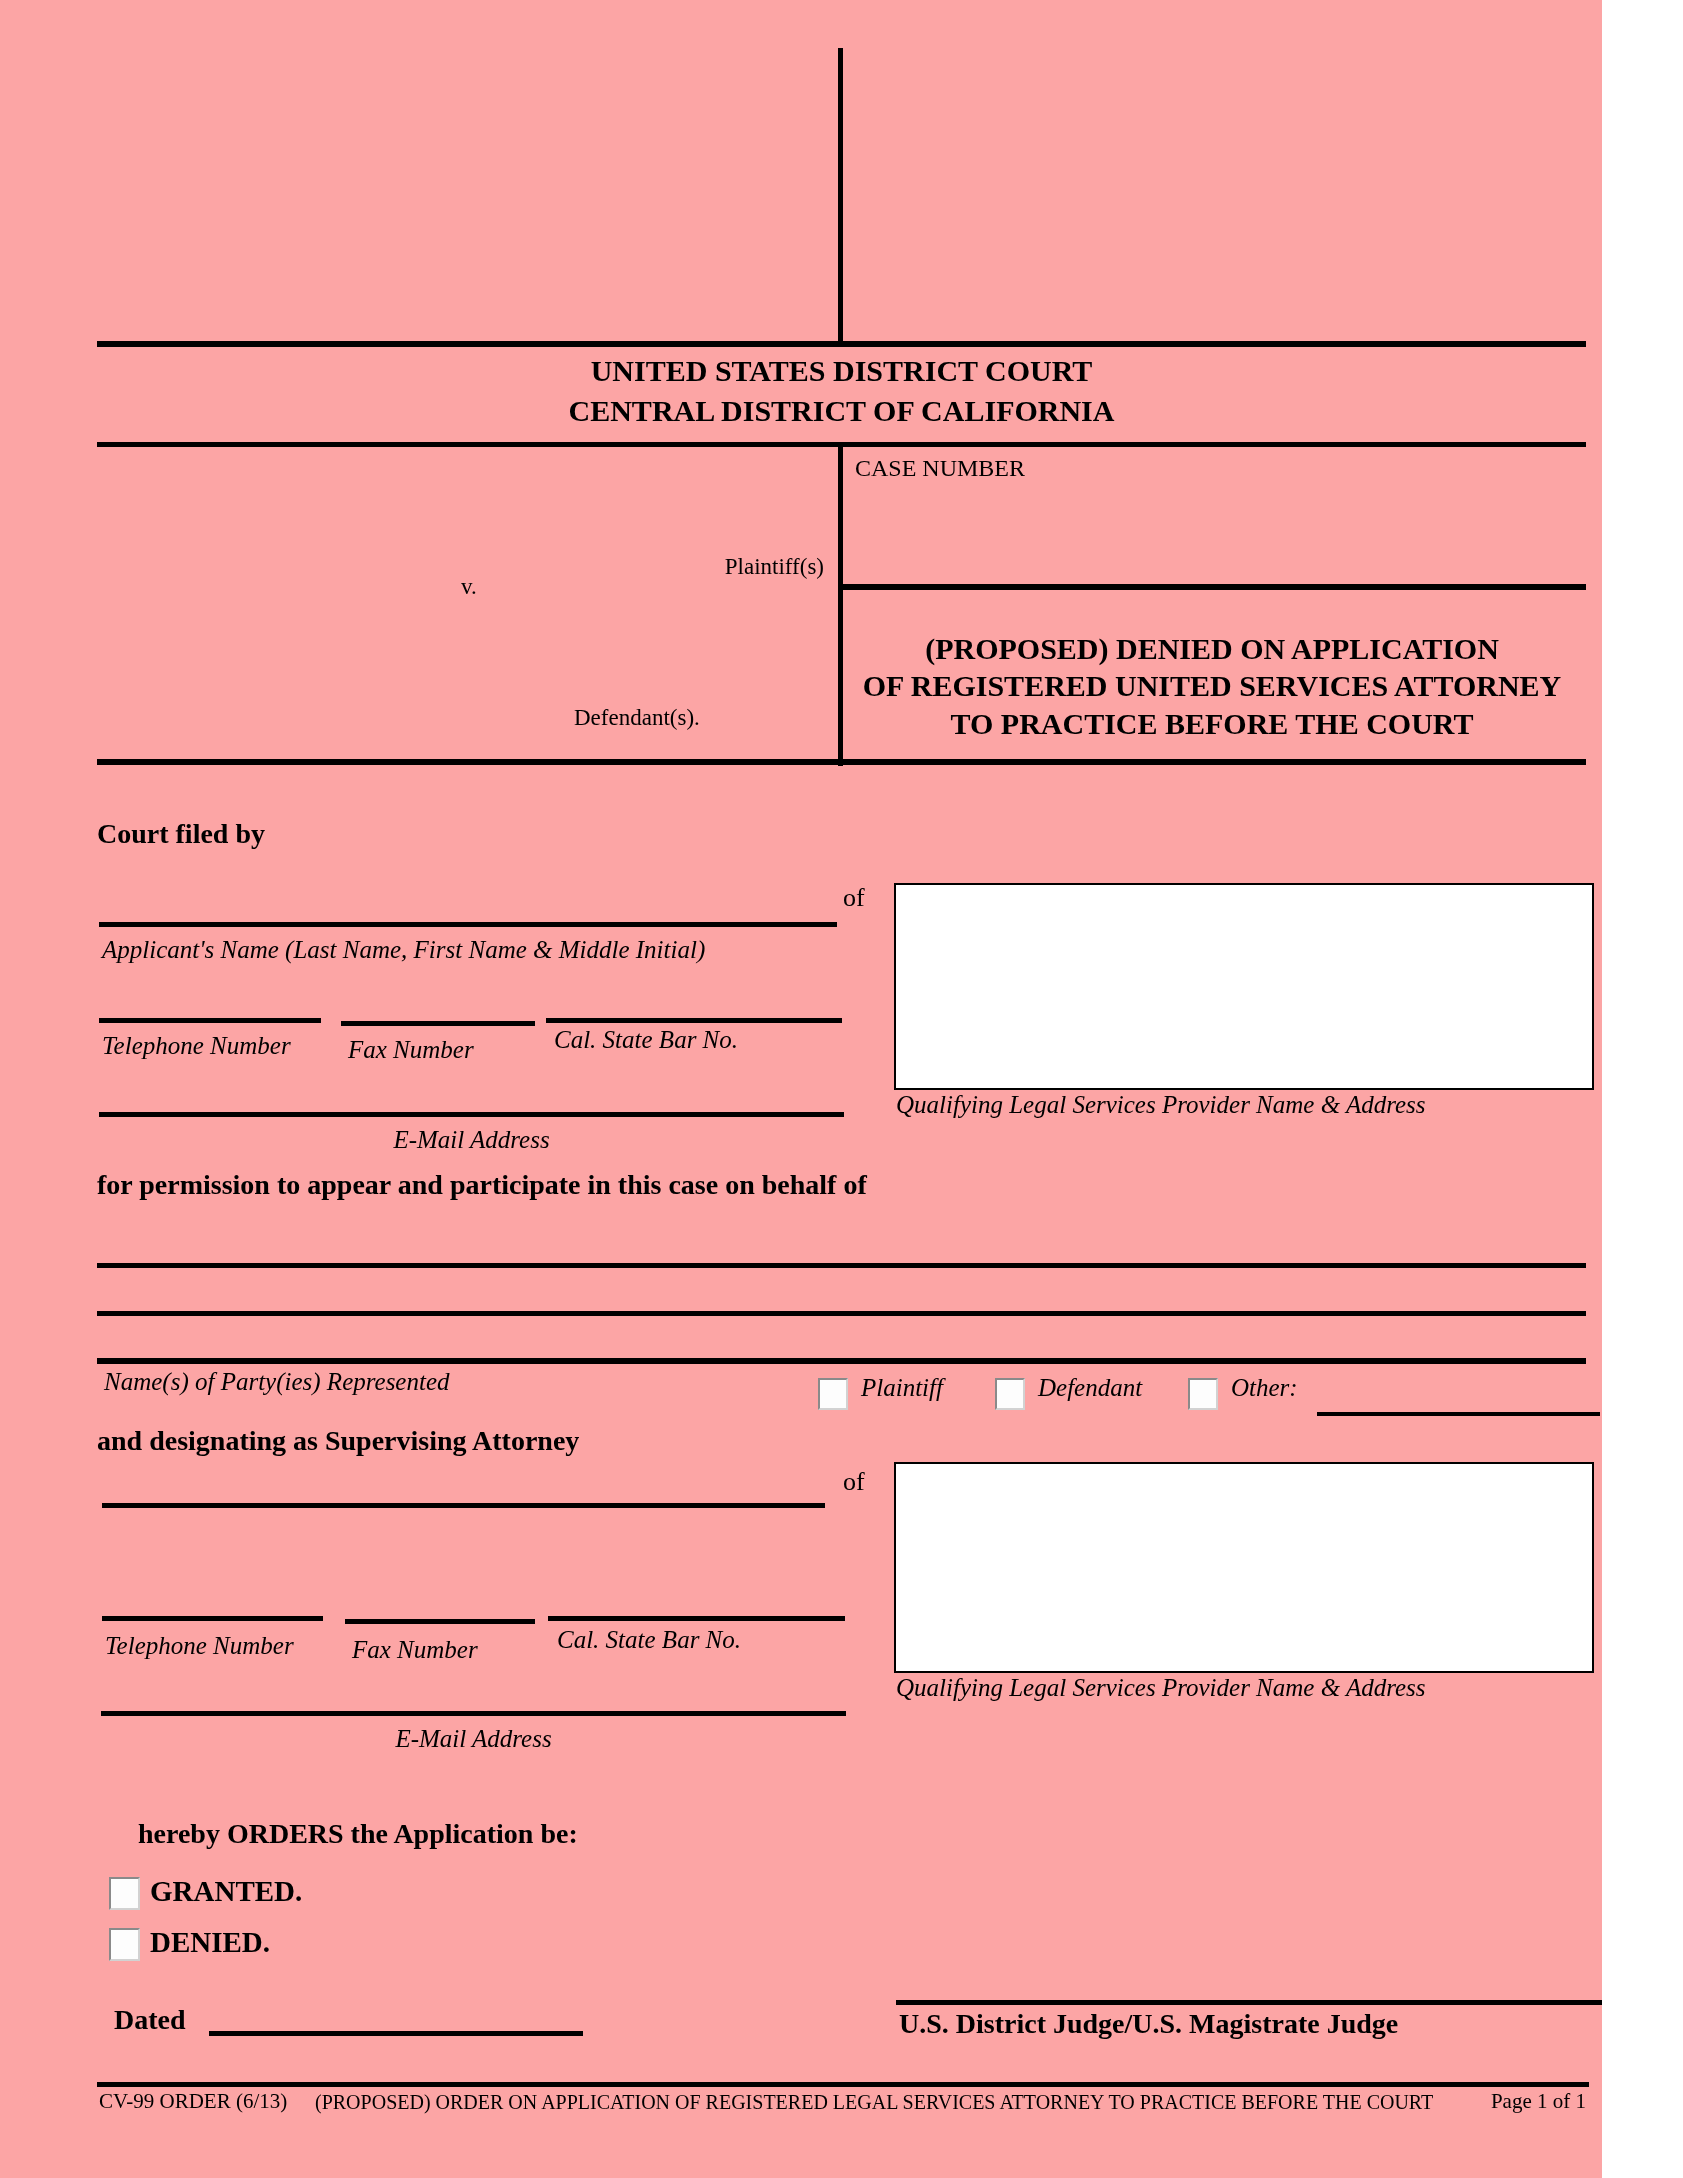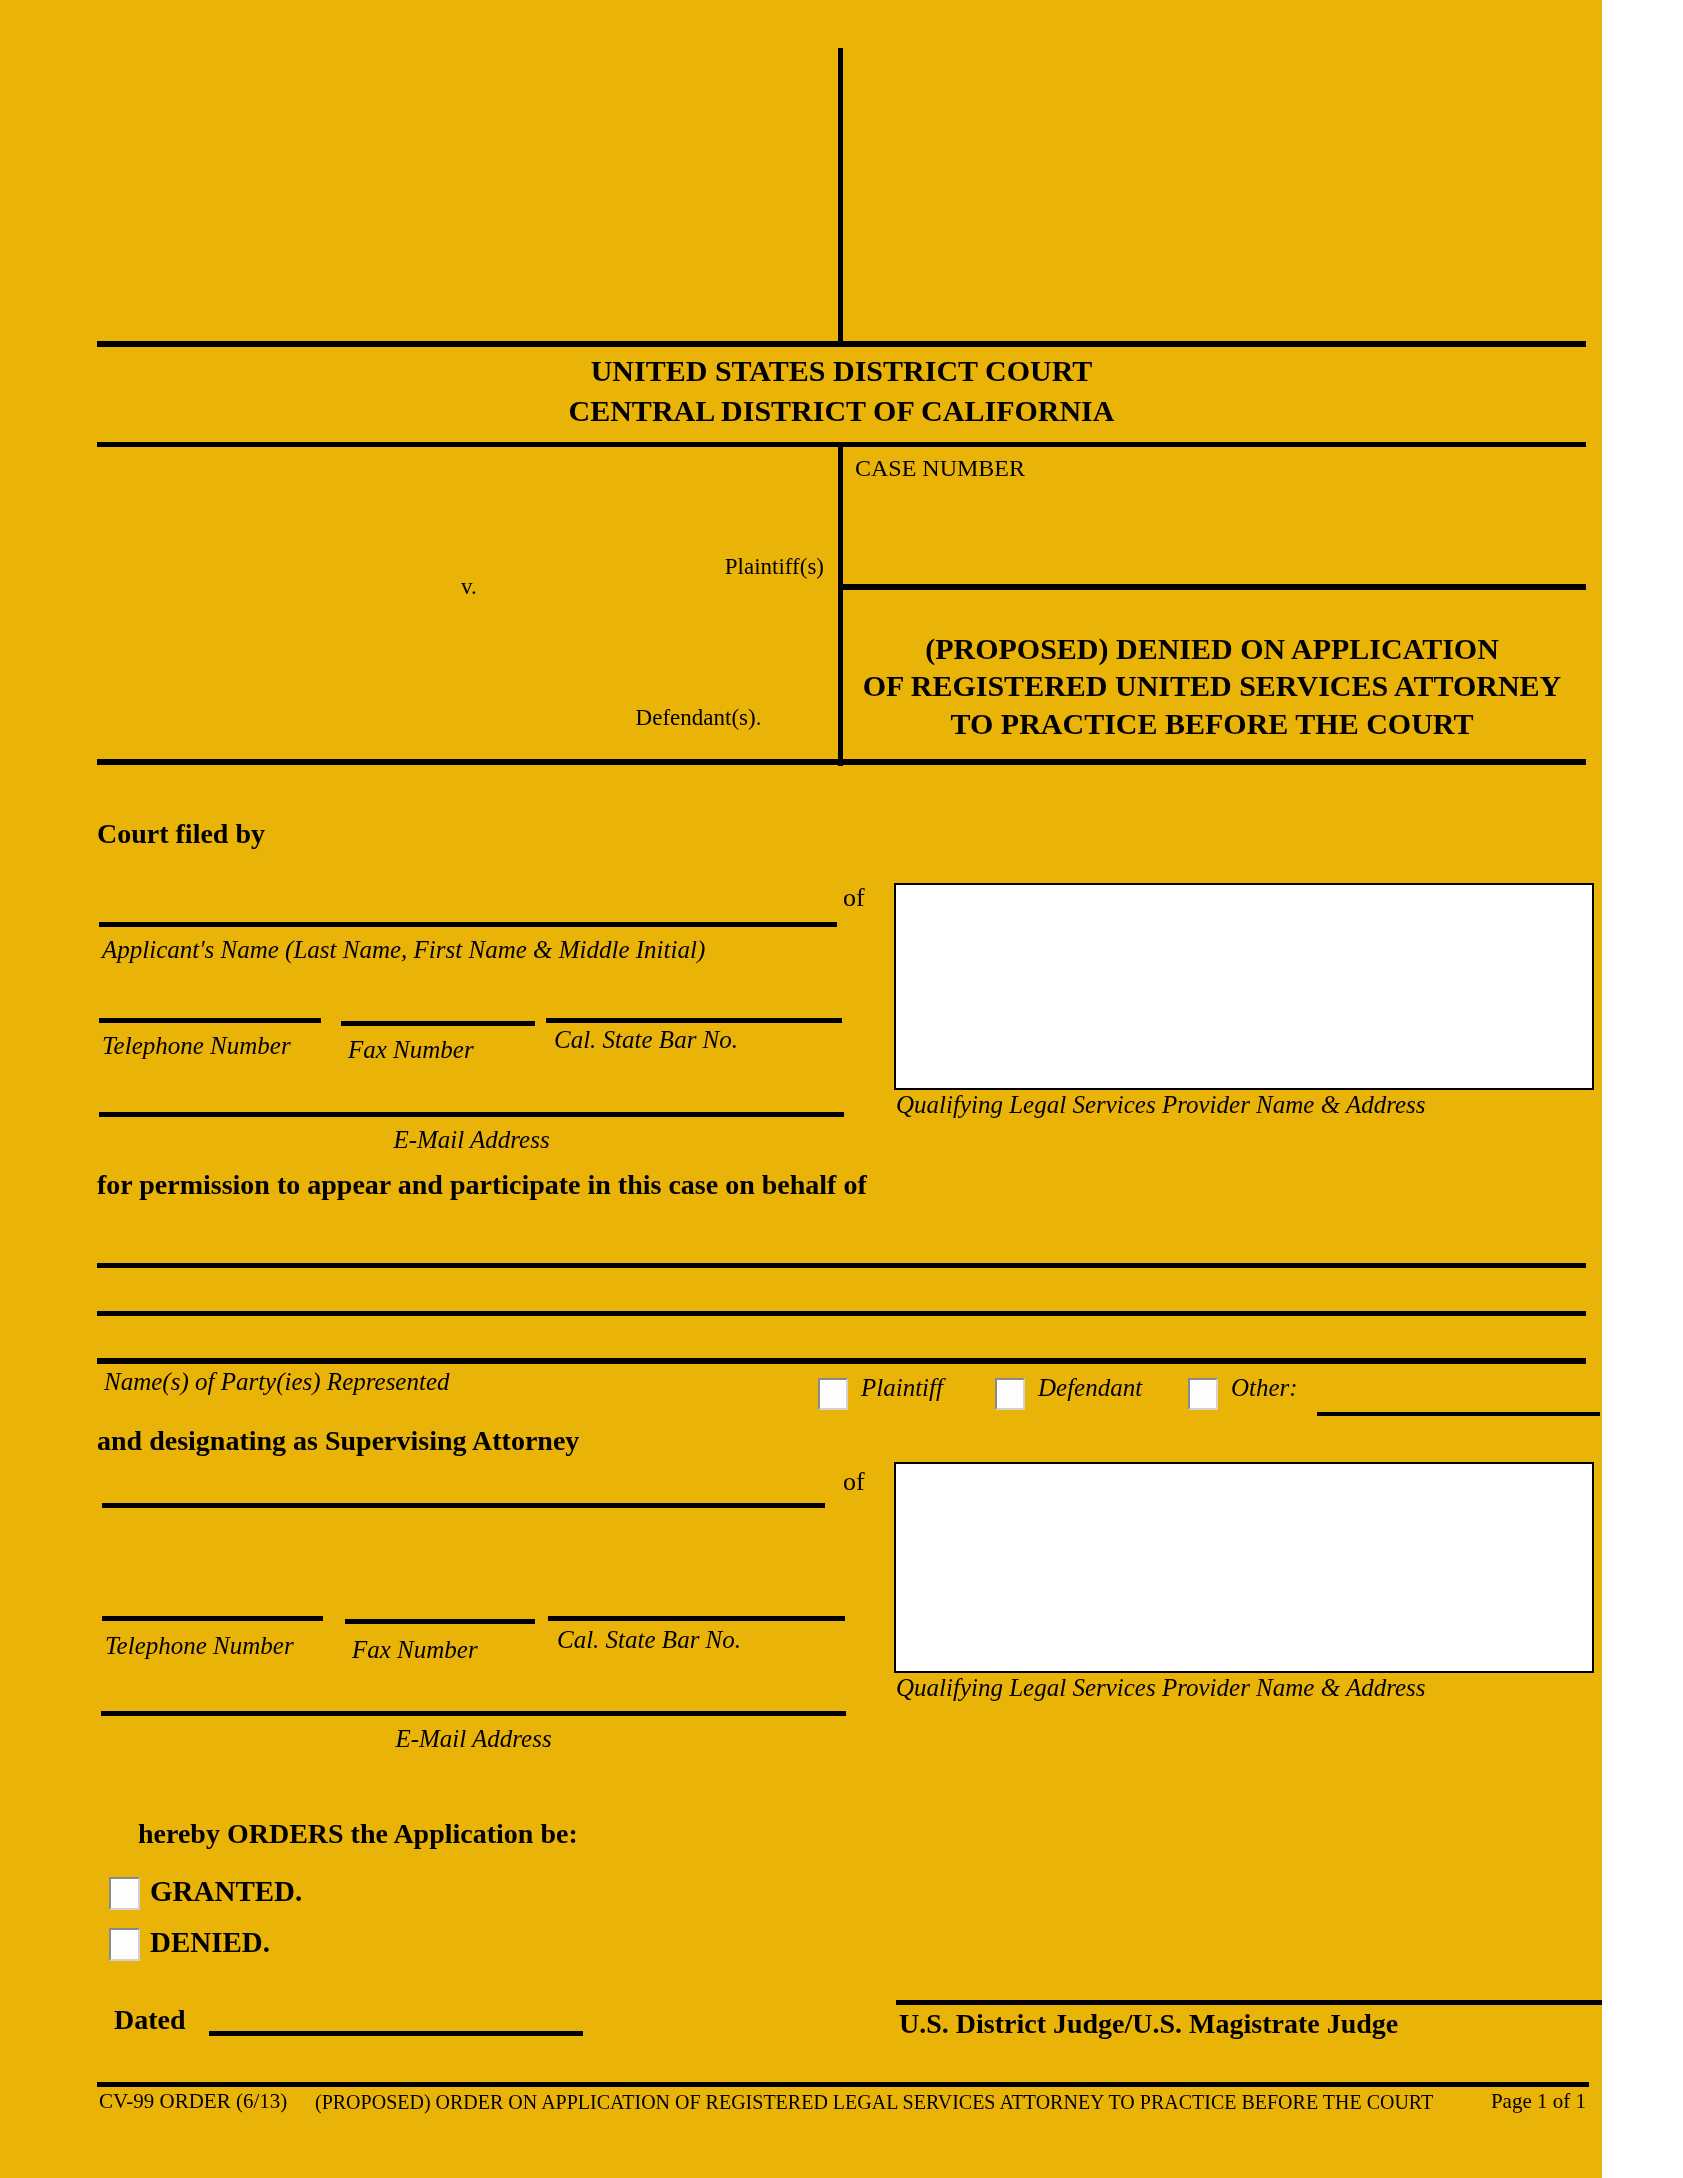--- a/index.html
+++ b/index.html
@@ -1,17 +1,17 @@
 <!DOCTYPE html>
 <html><head>
 <meta charset="utf-8">
 <style>
   html,body{margin:0;padding:0;background:#ffffff;}
   .page{
-    position:relative;width:1602px;height:2178px;background:#eab308;
+    position:relative;width:1602px;height:2178px;background:#fca5a5;
     font-family:"Liberation Serif",serif;color:#000;overflow:hidden;
   }
   .abs{position:absolute;white-space:nowrap;}
   .rule{position:absolute;background:#000;}
   .b{font-weight:bold;}
   .ctr{text-align:center;}
   .lbl{font-style:italic;font-size:25px;}
   .body-b{font-weight:bold;font-size:28px;}
   .cap{font-size:23px;}
   .cb{
@@ -29,21 +29,21 @@
   <div class="rule" style="left:97px;top:341px;width:1489px;height:6px;"></div>
 
   <div class="abs b ctr" style="left:0;top:354px;width:1683px;font-size:30px;">UNITED STATES DISTRICT COURT</div>
   <div class="abs b ctr" style="left:0;top:394px;width:1683px;font-size:30px;">CENTRAL DISTRICT OF CALIFORNIA</div>
 
   <div class="rule" style="left:97px;top:442px;width:1489px;height:5px;"></div>
   <div class="rule" style="left:838px;top:442px;width:5px;height:324px;"></div>
 
   <div class="abs cap" style="left:594px;top:554px;width:230px;text-align:right;">Plaintiff(s)</div>
   <div class="abs cap" style="left:461px;top:574px;">v.</div>
-  <div class="abs cap" style="left:574px;top:705px;width:249px;text-align:center;">Defendant(s).</div>
+  <div class="abs cap" style="left:574px;top:705px;width:249px;text-align:left;">Defendant(s).</div>
 
   <div class="abs" style="left:855px;top:455px;font-size:24px;">CASE NUMBER</div>
   <div class="abs" style="left:855px;top:490px;width:713px;height:79px;font-size:24px;"></div>
 
   <div class="rule" style="left:838px;top:584px;width:748px;height:6px;"></div>
 
   <div class="abs b ctr" style="left:838px;top:632px;width:748px;font-size:30px;">(PROPOSED) DENIED ON APPLICATION</div>
   <div class="abs b ctr" style="left:838px;top:669px;width:748px;font-size:30px;">OF REGISTERED UNITED SERVICES ATTORNEY</div>
   <div class="abs b ctr" style="left:838px;top:707px;width:748px;font-size:30px;">TO PRACTICE BEFORE THE COURT</div>
 

